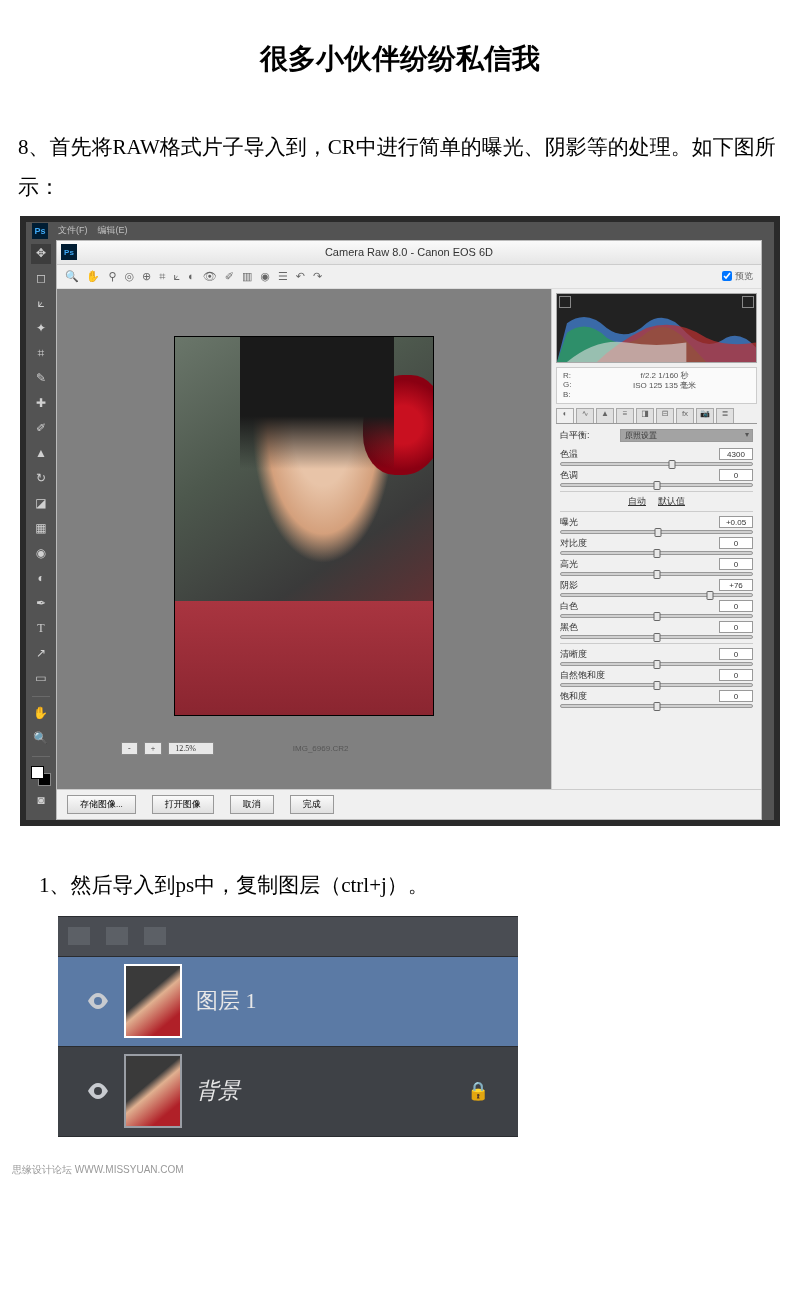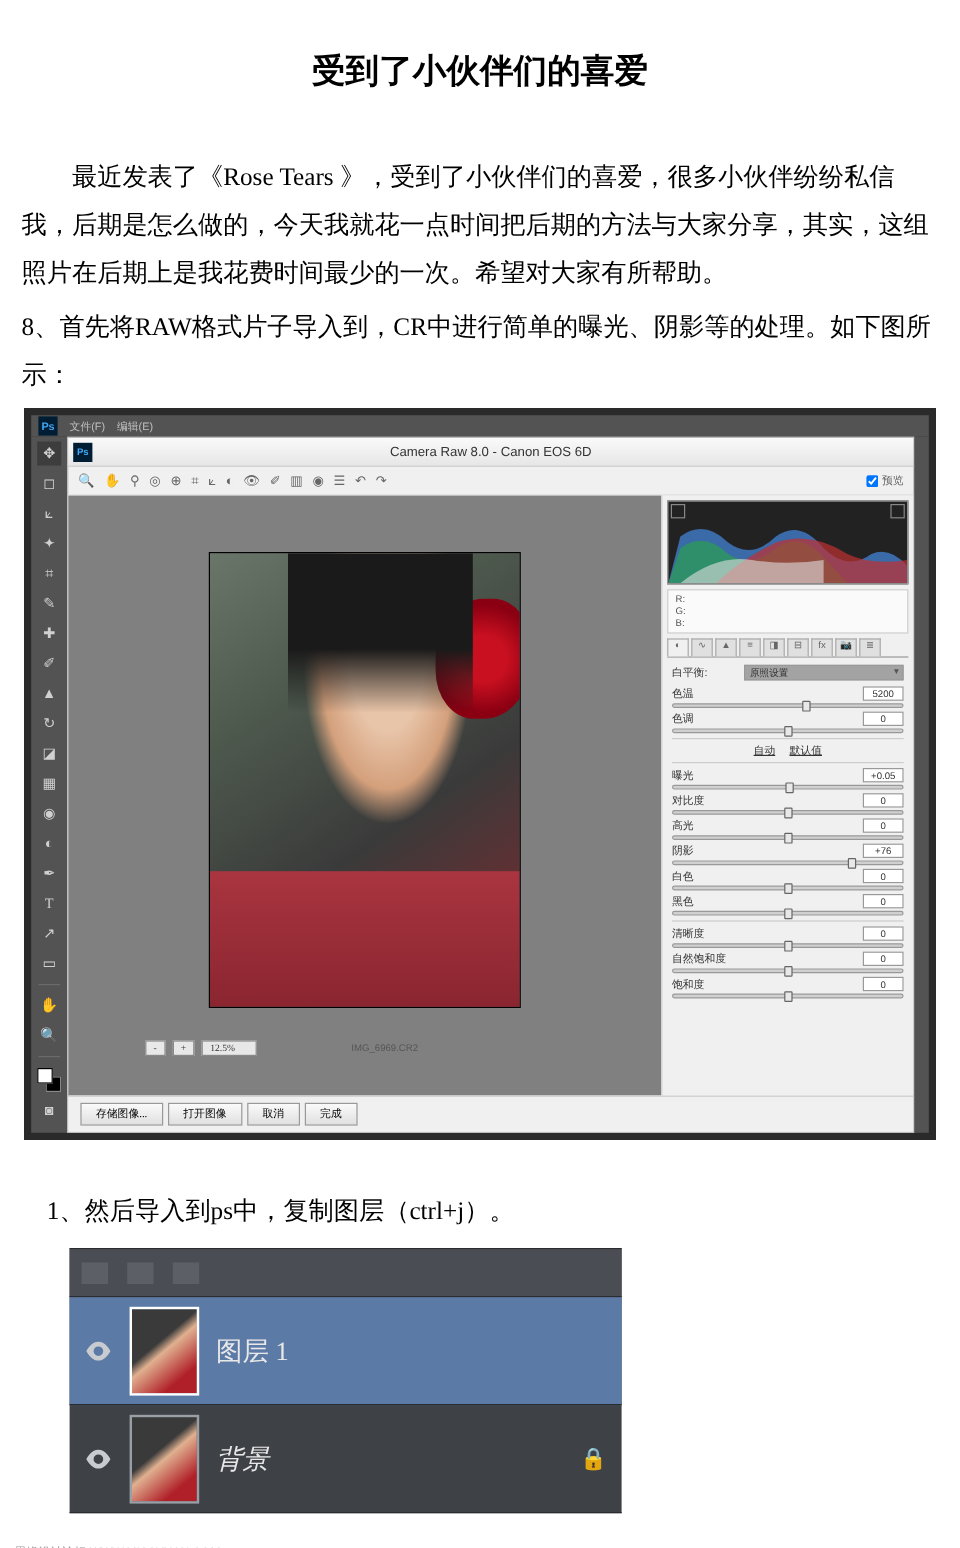--- a/index.html
+++ b/index.html
@@ -62,47 +62,46 @@
   .row .drop::after { content: "▾"; position: absolute; right: 3px; font-size: 8px; color: #555; }
   .srow { margin-bottom: 3px; }
   .srow .top { display: flex; justify-content: space-between; font-size: 9px; }
   .srow .val { border: 1px solid #999; background: #fff; width: 34px; text-align: center; font-size: 8px; height: 12px; line-height: 11px; }
   .srow .track { height: 4px; background: #d0d0d0; border: 1px solid #999; border-radius: 2px; position: relative; margin: 1px 0; }
   .srow .thumb { position: absolute; top: -3px; width: 7px; height: 9px; background: #e8e8e8; border: 1px solid #666; border-radius: 1px; transform: translateX(-50%); }
   .auto-row { display: flex; justify-content: center; gap: 12px; font-size: 9px; padding: 3px 0; border-top: 1px solid #ccc; border-bottom: 1px solid #ccc; margin: 4px 0; }
   .auto-row span { text-decoration: underline; color: #333; cursor: pointer; }
   .group-sep { border-top: 1px solid #ccc; margin: 4px 0; }
 
-  .cr-bottom { height: 30px; border-top: 1px solid #ccc; display: flex; align-items: center; padding: 4px 10px; gap: 4px; font-size: 9px; background: #f0f0f0; }
+  .cr-bottom { height: 30px; border-top: 1px solid #ccc; display: flex; align-items: center; padding: 4px 10px; gap: 16px; font-size: 9px; background: #f0f0f0; }
   .cr-bottom .btn { border: 1px solid #999; background: linear-gradient(#fafafa,#e0e0e0); padding: 2px 12px; font-size: 9px; cursor: pointer; }
   .cr-bottom .sp { flex: 1; text-align: center; color: #1361aa; text-decoration: underline; font-size: 8px; font-family: Arial; }
 
   .cr-panel-strip { width: 12px; background: #535353; }
 
   
   .layers { width: 460px; margin: 10px 0 0 40px; background: #3e4146; border-top: 1px solid #2a2c30; }
   .layers-head { height: 40px; background: #4a4d53; display: flex; align-items: center; gap: 16px; padding: 0 10px; border-bottom: 1px solid #2a2c30; }
   .lh-icon { width: 22px; height: 18px; background: #5c6066; }
-  .layer-row { display: flex; align-items: center; height: 90px; padding: 0 12px; gap: 14px; border-bottom: 1px solid #2a2c30; }
+  .layer-row { display: flex; align-items: center; height: 90px; padding: 0 28px; gap: 14px; border-bottom: 1px solid #2a2c30; }
   .layer-row.active { background: #5b7aa5; }
   .eye { width: 24px; height: 24px; display: flex; align-items: center; justify-content: center; color: #c8cbd0; cursor: pointer; }
   .thumb-box { width: 58px; height: 74px; border: 2px solid #fff; background: linear-gradient(140deg,#3a3a3a 40%,#e0b090 50%,#b02028 80%); position: relative; }
   .layer-row:not(.active) .thumb-box { border-color: #9a9ea5; }
   .layer-name { color: #e8e8e8; font-size: 22px; font-family: "SimSun"; }
   .layers .sp { flex: 1; }
   .lock-icon { color: #c8cbd0; font-size: 18px; }
 
   .watermark { font-size: 10px; color: #999; padding: 6px 12px; font-family: Arial; }
 </style>
 </head>
 <body>
 
 <div class="article">
-  <div class="title">受到了小伙伴们的喜爱</div>
-  <p class="para">最近发表了《Rose Tears 》，受到了小伙伴们的喜爱，很多小伙伴纷纷私信我，后期是怎么做的，今天我就花一点时间把后期的方法与大家分享，其实，这组照片在后期上是我花费时间最少的一次。希望对大家有所帮助。</p>
+  <div class="title">很多小伙伴纷纷私信我</div>
   <p class="step">8、首先将RAW格式片子导入到，CR中进行简单的曝光、阴影等的处理。如下图所示：</p>
 
   <div class="cr-frame">
     <div class="cr-menubar">
       <div class="ps-icon">Ps</div>
       <span>文件(F)</span>
       <span>编辑(E)</span>
     </div>
     <div class="cr-main">
       <div class="cr-toolbar">
@@ -190,20 +189,24 @@
                 <path d="M40,70 Q60,50 90,35 Q120,25 150,45 Q170,55 200,50 L200,70 Z" fill="#c03030" opacity="0.7"></path>
                 <path d="M10,70 Q40,45 70,50 Q100,55 130,50 L130,70 Z" fill="#e0e0e0" opacity="0.6"></path>
               </svg>
             </div>
             <div class="cr-exif">
               <div class="lc">
                   <div>R:</div>
                   <div>G:</div>
                   <div>B:</div>
                 </div>
+              <div class="rc">
+                  <div>f/2.2  1/160 秒</div>
+                  <div>ISO 125  135 毫米</div>
+                </div>
             </div>
             <div class="cr-tabs">
               <div class="t active">◐</div>
               <div class="t">∿</div>
               <div class="t">▲</div>
               <div class="t">≡</div>
               <div class="t">◨</div>
               <div class="t">⊟</div>
               <div class="t">fx</div>
               <div class="t">📷</div>
@@ -211,21 +214,21 @@
             </div>
             <div class="cr-sliders">
               <div class="row">
                   <span class="lbl">白平衡:</span>
                   <div class="drop">原照设置</div>
                 </div>
 
               <div class="srow" style="margin-top:4px">
                   <div class="top">
                     <span>色温</span>
-                    <span class="val">5200</span>
+                    <span class="val">4300</span>
                   </div>
                   <div class="track">
                     <div class="thumb" style="left:58%"></div>
                   </div>
                 </div>
               <div class="srow">
                   <div class="top">
                     <span>色调</span>
                     <span class="val">0</span>
                   </div>

